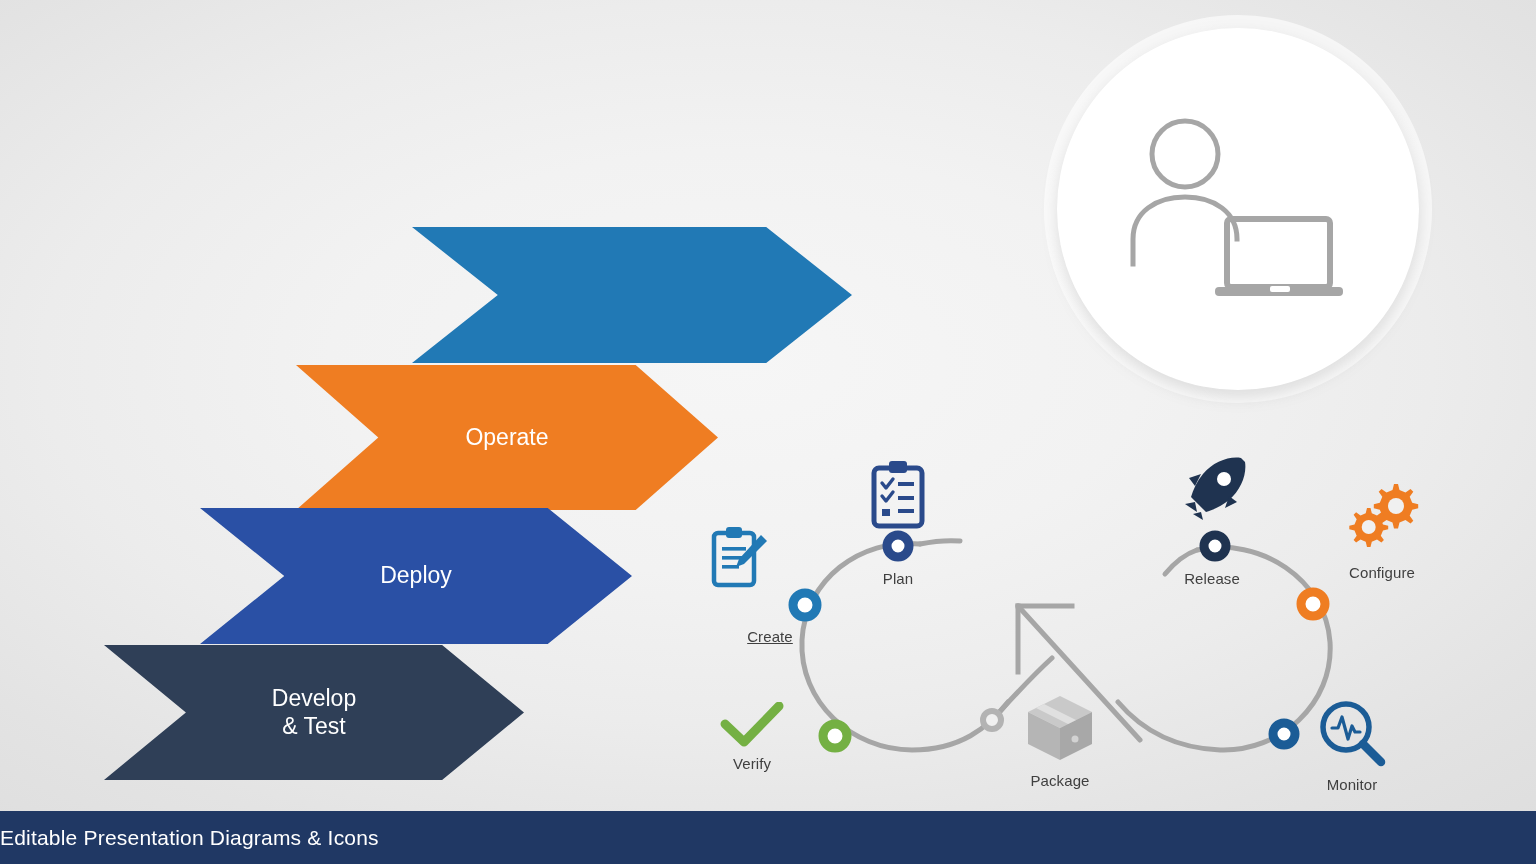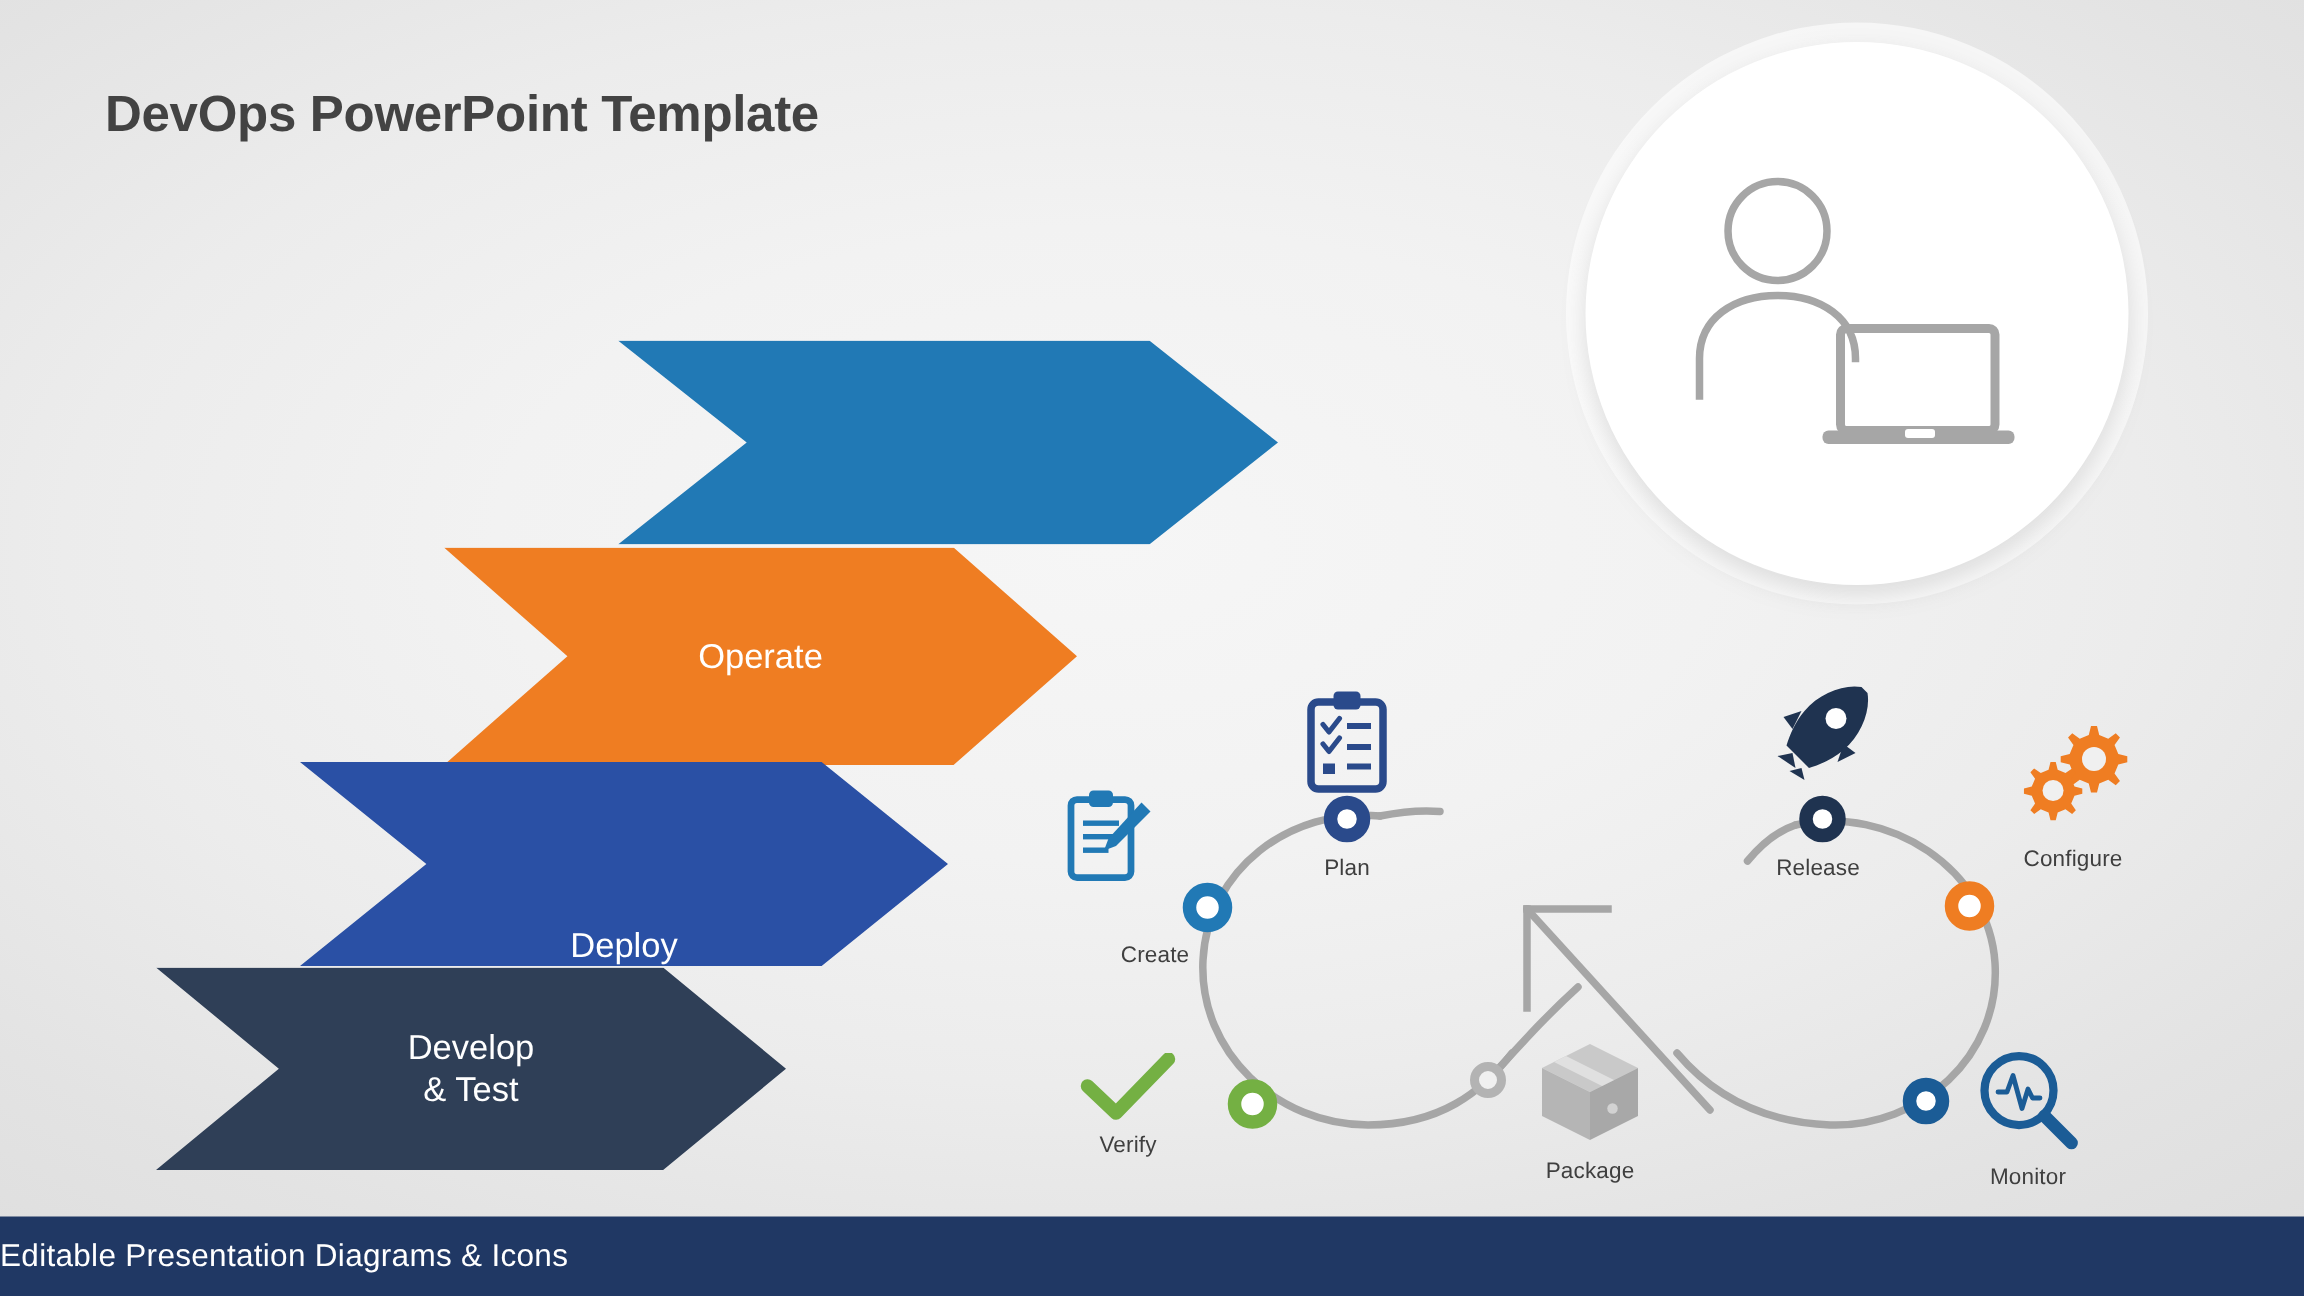--- a/index.html
+++ b/index.html
@@ -116,21 +116,20 @@
     padding-right: 78px;
     letter-spacing: 0.2px;
     white-space: nowrap;
   }
 </style>
 </head>
 <body>
 
 <div id="slide">
 
-  <div id="title">DevOps PowerPoint Template</div>
 
   <div id="avatar-circle">
     <span>
       <svg width="230" height="190" viewBox="0 0 230 190" fill="none" xmlns="http://www.w3.org/2000/svg">
         <circle cx="62" cy="40" r="33" stroke="#a6a6a6" stroke-width="5" fill="none"></circle>
         <path d="M10 150 L10 125 C10 98 33 83 62 83 C91 83 114 98 114 125" stroke="#a6a6a6" stroke-width="5" fill="none" stroke-linecap="square"></path>
         <rect x="104" y="105" width="103" height="68" rx="4" stroke="#a6a6a6" stroke-width="6" fill="none"></rect>
         <rect x="92" y="173" width="128" height="9" rx="4" fill="#a6a6a6"></rect>
         <rect x="147" y="172" width="20" height="6" rx="2" fill="#ffffff"></rect>
       </svg>
@@ -145,21 +144,21 @@
     </div>
 
     <div class="chev" style="left:296px; top:365px; width:422px; height:145px;">
       <div class="chev-shadow" style="background:#c45e12;"></div>
       <div class="chev-shape" style="background:#ef7d22;"></div>
       <div class="chev-label">
         <div>Operate</div>
       </div>
     </div>
 
-    <div class="chev" style="left:200px; top:508px; width:432px; height:136px;align-items:flex-end;">
+    <div class="chev" style="left:200px; top:508px; width:432px; height:136px;">
       <div class="chev-shadow" style="background:#1e3c7d;"></div>
       <div class="chev-shape" style="background:#2a50a5;"></div>
       <div class="chev-label">
         <div>Deploy</div>
       </div>
     </div>
 
     <div class="chev" style="left:104px; top:645px; width:420px; height:135px;">
       <div class="chev-shadow" style="background:#232f42;"></div>
       <div class="chev-shape" style="background:#2f3f57;"></div>
@@ -207,21 +206,21 @@
     <div class="icon-holder" style="left:-20px; top:85px;">
       <svg width="62" height="66" viewBox="0 0 62 66" xmlns="http://www.w3.org/2000/svg">
         <rect x="5" y="8" width="40" height="52" rx="4" stroke="#2179b5" stroke-width="4.5" fill="none"></rect>
         <rect x="17" y="2" width="16" height="11" rx="3" fill="#2179b5"></rect>
         <rect x="13" y="22" width="24" height="3.6" fill="#2179b5"></rect>
         <rect x="13" y="31" width="24" height="3.6" fill="#2179b5"></rect>
         <rect x="13" y="40" width="17" height="3.6" fill="#2179b5"></rect>
         <path d="M52 10 L58 16 L35 39 L27 42 L30 34 Z" fill="#2179b5"></path>
       </svg>
     </div>
-    <div class="node-label" style="left:10px; top:188px;">Create</div>
+    <div class="node-label" style="left:10px; top:188px;text-decoration:underline;">Create</div>
 
     <div class="icon-holder" style="left:138px; top:18px;">
       <svg width="62" height="72" viewBox="0 0 62 72" xmlns="http://www.w3.org/2000/svg">
         <rect x="7" y="10" width="48" height="58" rx="5" stroke="#2a4a8b" stroke-width="5" fill="none"></rect>
         <rect x="22" y="3" width="18" height="12" rx="3" fill="#2a4a8b"></rect>
         <path d="M15 25 l4 5 l7 -9" stroke="#2a4a8b" stroke-width="3.4" fill="none" stroke-linecap="round" stroke-linejoin="round"></path>
         <path d="M15 38 l4 5 l7 -9" stroke="#2a4a8b" stroke-width="3.4" fill="none" stroke-linecap="round" stroke-linejoin="round"></path>
         <rect x="15" y="51" width="8" height="7" fill="#2a4a8b"></rect>
         <rect x="31" y="24" width="16" height="4" fill="#2a4a8b"></rect>
         <rect x="31" y="38" width="16" height="4" fill="#2a4a8b"></rect>

